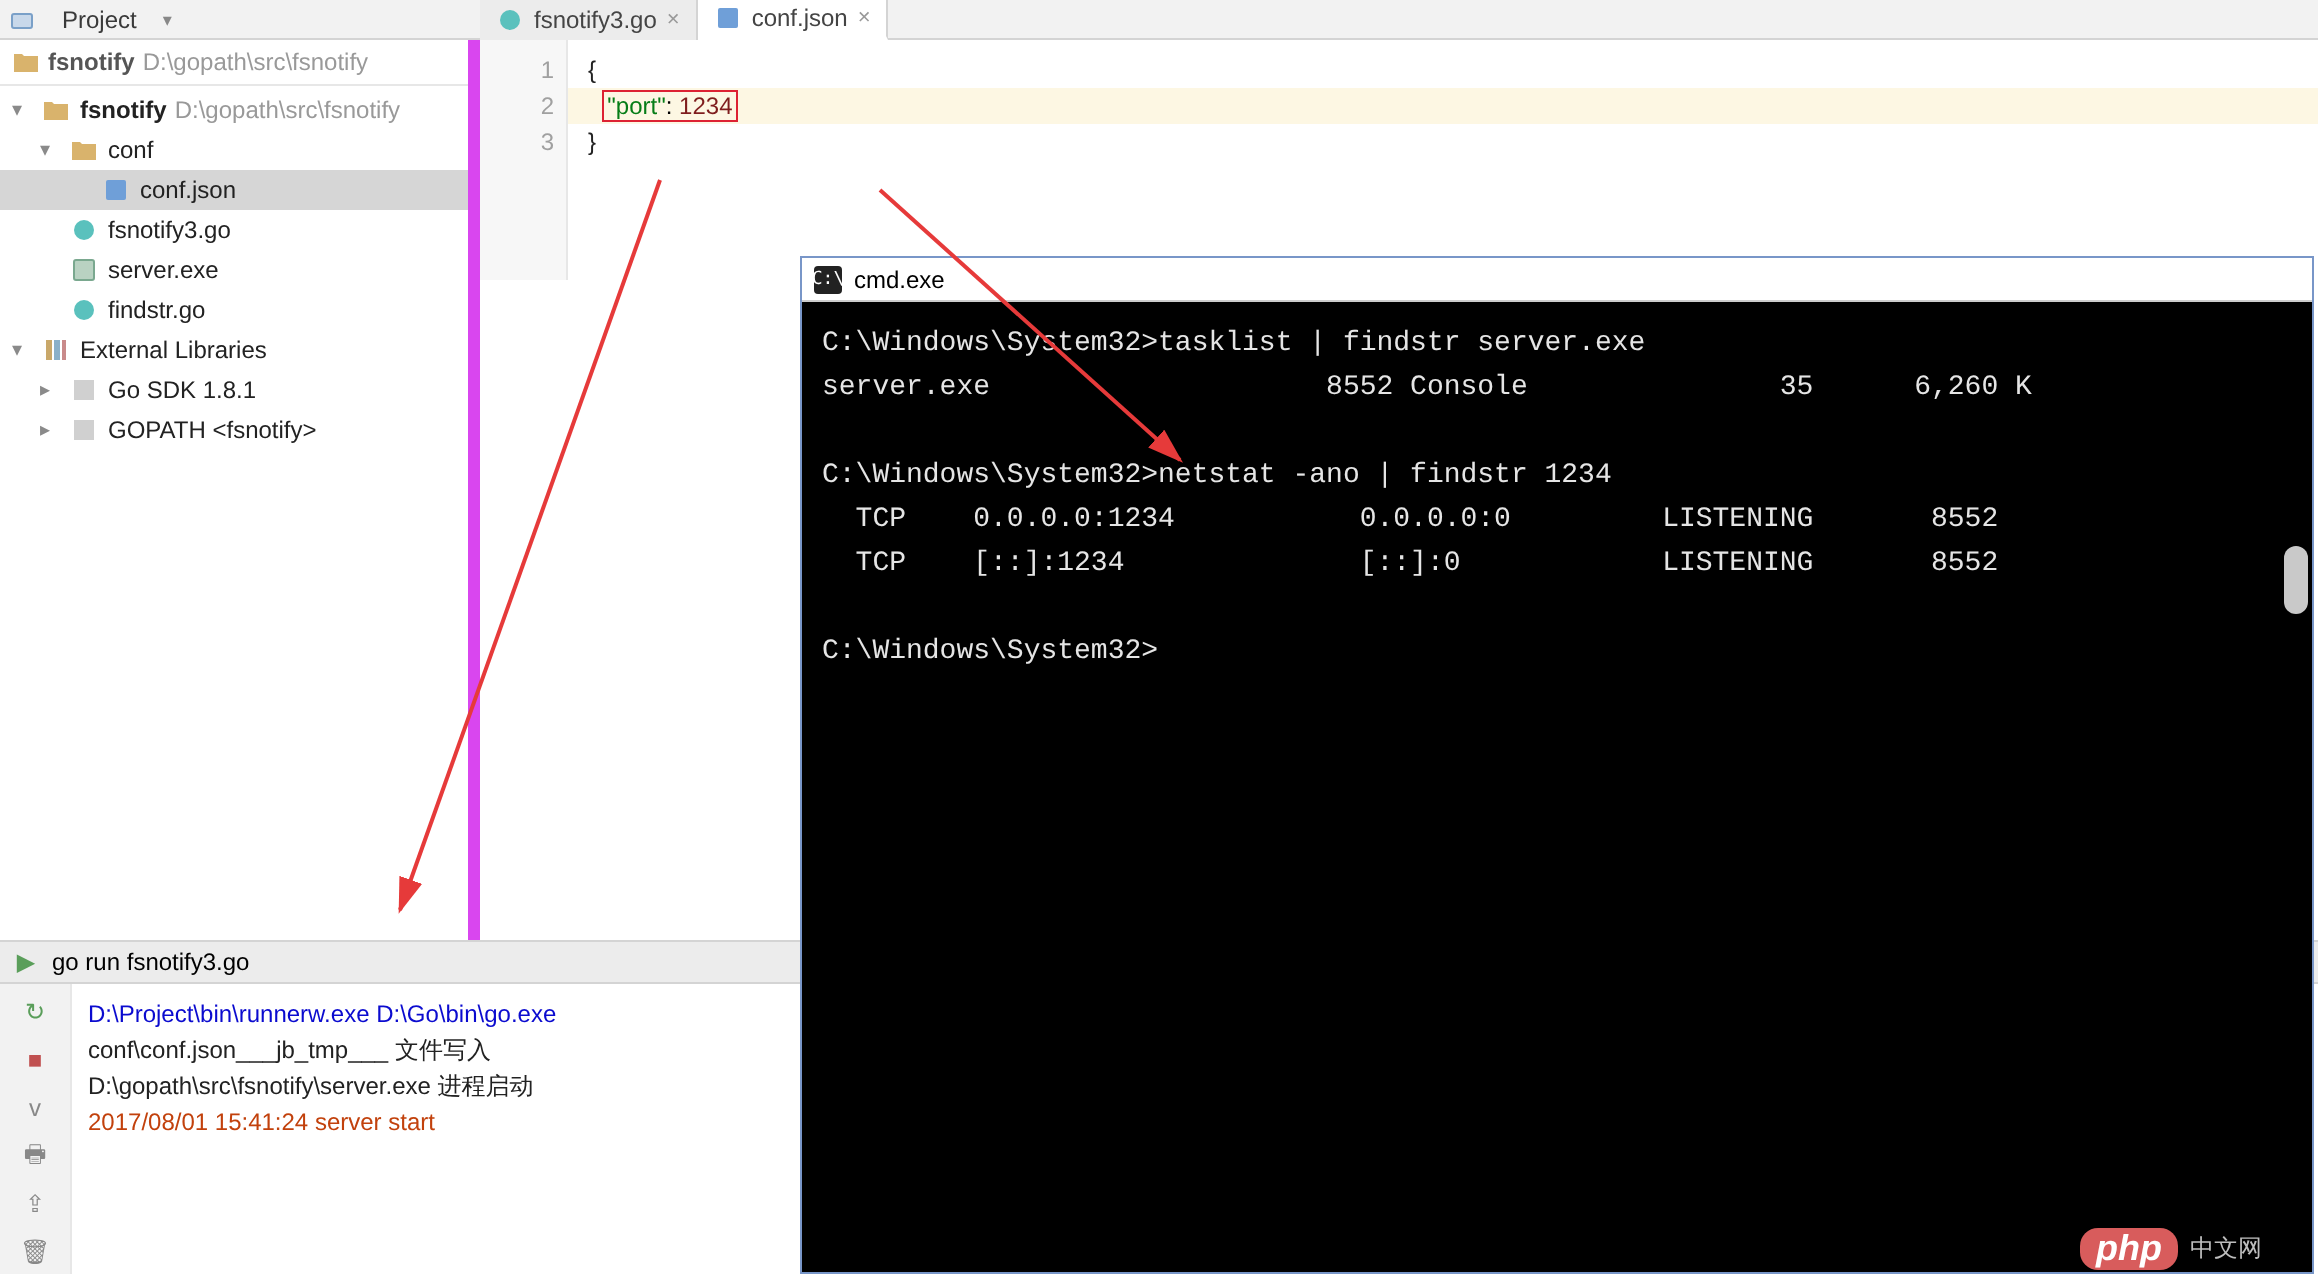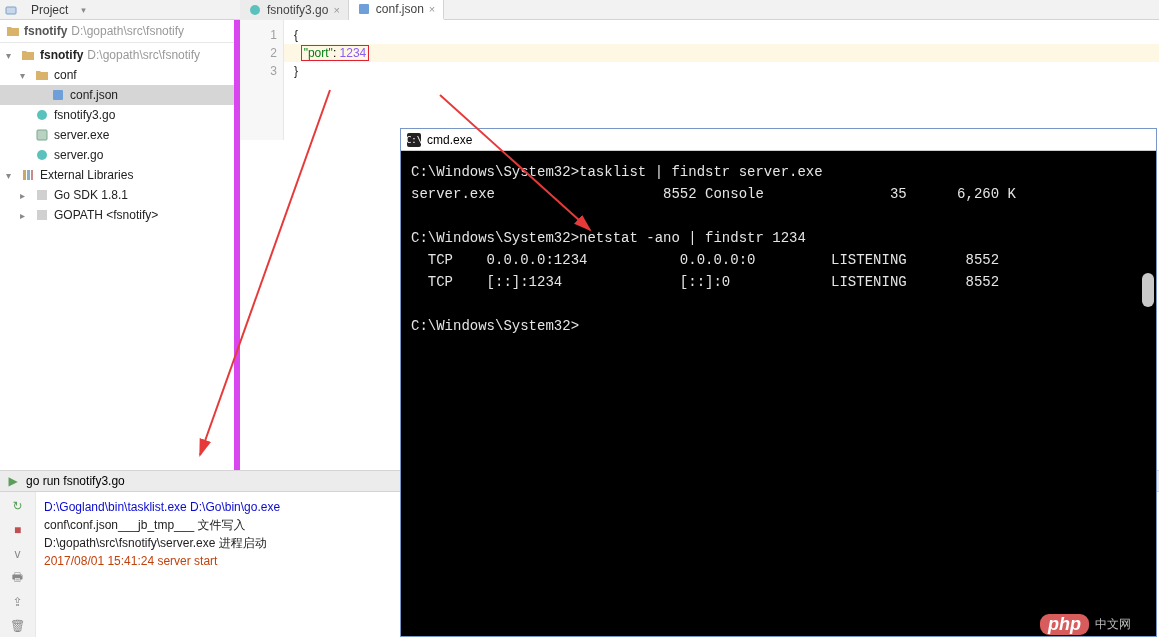--- a/index.html
+++ b/index.html
@@ -35,21 +35,21 @@
 .tab .close { color: #999; font-size: 11px; }
 
 
 .editor { position: absolute; left: 240px; top: 20px; width: 919px; height: 120px; background: #fff; display: flex; }
 .gutter { width: 44px; background: #f7f7f7; border-right: 1px solid #e7e7e7; color: #a0a0a0; text-align: right; padding: 6px 6px 0 0; font-family: Consolas, monospace; line-height: 18px; }
 .code { flex: 1; padding: 6px 0 0 10px; font-family: Consolas, monospace; line-height: 18px; }
 .code .ln { height: 18px; }
 .code .hl { background: #fdf7e3; margin-left: -10px; padding-left: 10px; }
 .boxred { border: 1px solid #d23; padding: 0 2px; }
 .key { color: #067d17; }
-.num { color: #8b5cf6; }
+.num { color: #7f1d1d; }
 .brace { color: #222; }
 
 
 .runbar { position: absolute; left: 0; top: 470px; height: 22px; width: 1159px; background: #ececec; border-top: 1px solid #d4d4d4; border-bottom: 1px solid #d4d4d4; display: flex; align-items: center; padding: 0 6px; gap: 6px; }
 .runname { color: #000000; }
 
 .console { position: absolute; left: 0; top: 492px; height: 145px; width: 1159px; display: flex; }
 .cgutter { width: 36px; background: #f2f2f2; border-right: 1px solid #e7e7e7; display: flex; flex-direction: column; align-items: center; padding-top: 6px; gap: 8px; }
 .cgicon { width: 16px; height: 16px; display: inline-flex; align-items: center; justify-content: center; color: #888; }
 .cbody { flex: 1; padding: 6px 8px; font-family: Consolas, monospace; line-height: 18px; color: #222; white-space: pre; }
@@ -175,21 +175,21 @@
           </span>
         <span class="name">server.exe</span>
       </div>
       <div class="tree-row indent1">
         <span class="arrow"></span>
         <span class="ticon">
             <svg width="14" height="14" viewBox="0 0 14 14">
               <circle cx="7" cy="7" r="5" class="svg-go"></circle>
             </svg>
           </span>
-        <span class="name">server.go</span>
+        <span class="name">findstr.go</span>
       </div>
       <div class="tree-row">
         <span class="arrow">▾</span>
         <span class="ticon">
             <svg width="14" height="14" viewBox="0 0 14 14">
               <rect x="2" y="2" width="3" height="10" fill="#c9a86a"></rect>
               <rect x="6" y="2" width="3" height="10" fill="#8ab0c9"></rect>
               <rect x="10" y="2" width="2" height="10" fill="#c98a8a"></rect>
             </svg>
           </span>
@@ -238,21 +238,21 @@
 
   <div class="console">
     <div class="cgutter">
       <span class="cgicon" style="color:#5a9e5a;">↻</span>
       <span class="cgicon" style="color:#c05050;">■</span>
       <span class="cgicon">v</span>
       <span class="cgicon">🖶</span>
       <span class="cgicon">⇪</span>
       <span class="cgicon">🗑</span>
     </div>
-    <div class="cbody"><span class="blue">D:\Gogland\bin\tasklist.exe D:\Go\bin\go.exe</span>
+    <div class="cbody"><span class="blue">D:\Project\bin\runnerw.exe D:\Go\bin\go.exe</span>
 <span>conf\conf.json___jb_tmp___ 文件写入</span>
 <span>D:\gopath\src\fsnotify\server.exe 进程启动</span>
 <span class="red">2017/08/01 15:41:24 server start</span></div>
   </div>
 
   <div class="cmd">
     <div class="cmd-title">
       <span class="cmdicon">C:\</span>
       <span>cmd.exe</span>
     </div>

